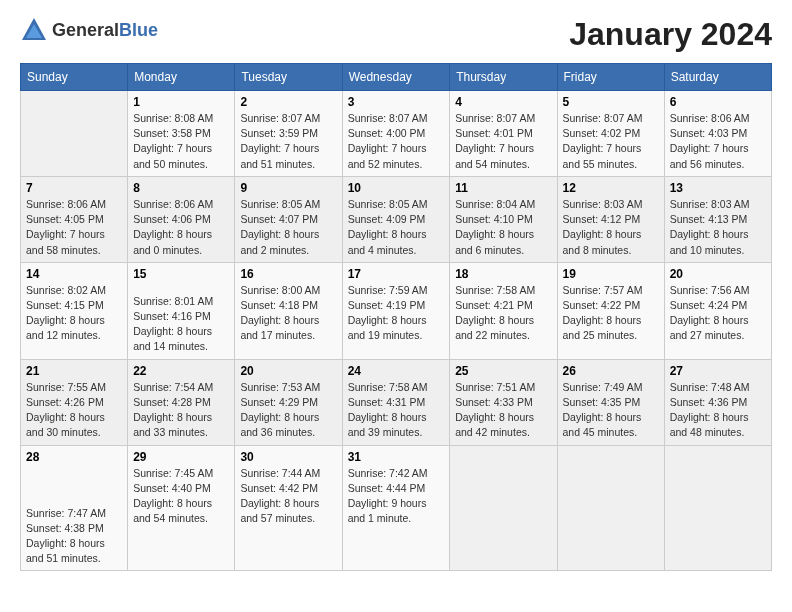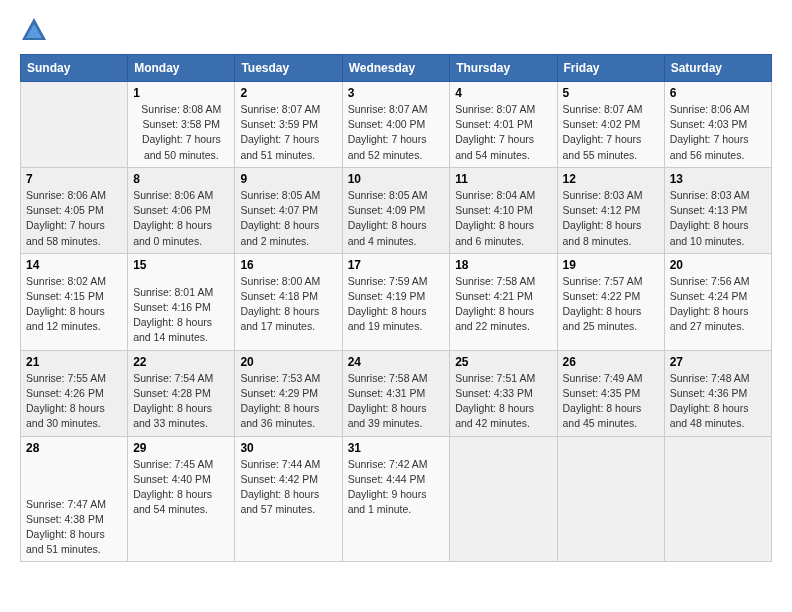--- a/index.html
+++ b/index.html
@@ -51,21 +51,21 @@
       width: 100%;
       border-collapse: collapse;
       font-size: 11px;
     }
     thead tr th {
       background-color: #3a6eaf;
       color: #fff;
       text-align: left;
       padding: 6px 6px;
       font-size: 12px;
-      font-weight: bold;
+      font-weight: normal;
       border: 1px solid #2a5a9f;
     }
     tbody tr td {
       border: 1px solid #ccc;
       vertical-align: top;
       padding: 4px 5px;
       min-height: 80px;
       height: 80px;
       width: 108px;
     }
@@ -92,43 +92,47 @@
   </style>
 </head>
 <body>
 
 <div class="header-area">
   <div class="logo">
     <svg class="logo-icon" viewBox="0 0 28 28" xmlns="http://www.w3.org/2000/svg">
       <polygon points="14,2 26,24 2,24" fill="#3a6eaf"></polygon>
       <polygon points="14,8 22,22 6,22" fill="#5a9adf"></polygon>
     </svg>
+    <div>
+      <span class="logo-text-general">General</span><span class="logo-text-blue">Blue</span>
+    </div>
   </div>
   <div class="title-area">
+    <div class="month-title">January 2024</div>
   </div>
 </div>
 
 <table>
   <thead>
     <tr>
     <th>Sunday</th>
         <th>Monday</th>
         <th>Tuesday</th>
         <th>Wednesday</th>
         <th>Thursday</th>
         <th>Friday</th>
         <th>Saturday</th>
       </tr>
   </thead>
   <tbody id="calendar-body">
   <tr>
         <td class="empty-cell"></td>
         <td>
           <span class="day-number">1</span>
-          <div class="day-info" style="white-space: pre-line; text-align: center;">Sunrise: 8:08 AM
+          <div class="day-info" style="white-space: pre-line;">Sunrise: 8:08 AM
 Sunset: 3:58 PM
 Daylight: 7 hours
 and 50 minutes.</div>
         </td>
         <td>
           <span class="day-number">2</span>
           <div class="day-info" style="white-space: pre-line;">Sunrise: 8:07 AM
 Sunset: 3:59 PM
 Daylight: 7 hours
 and 51 minutes.</div>

